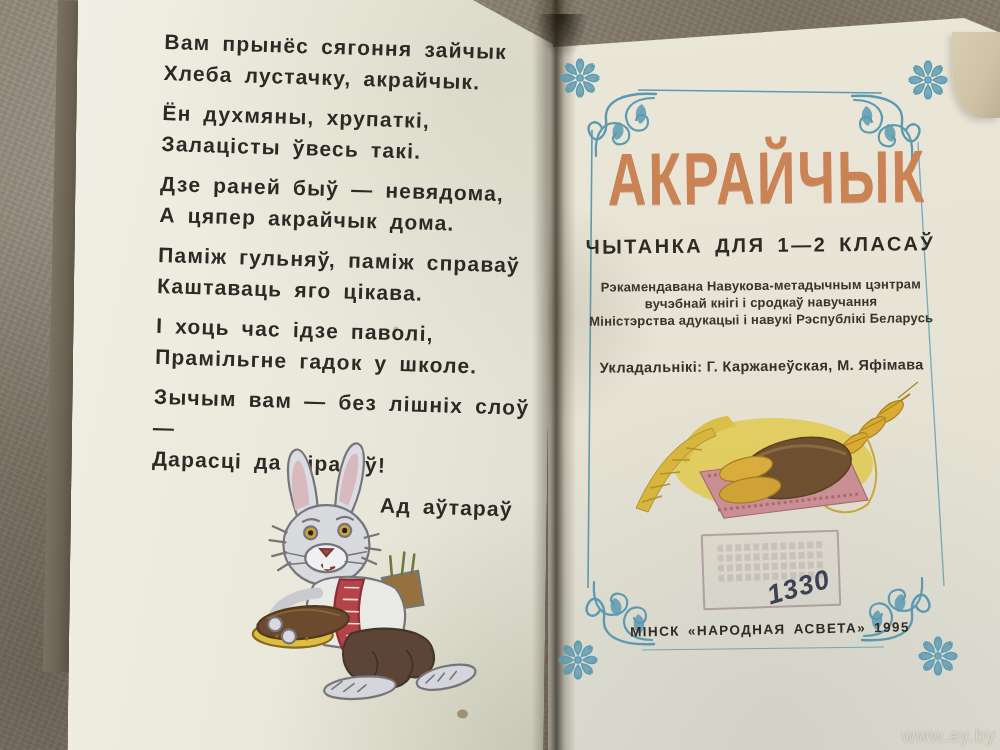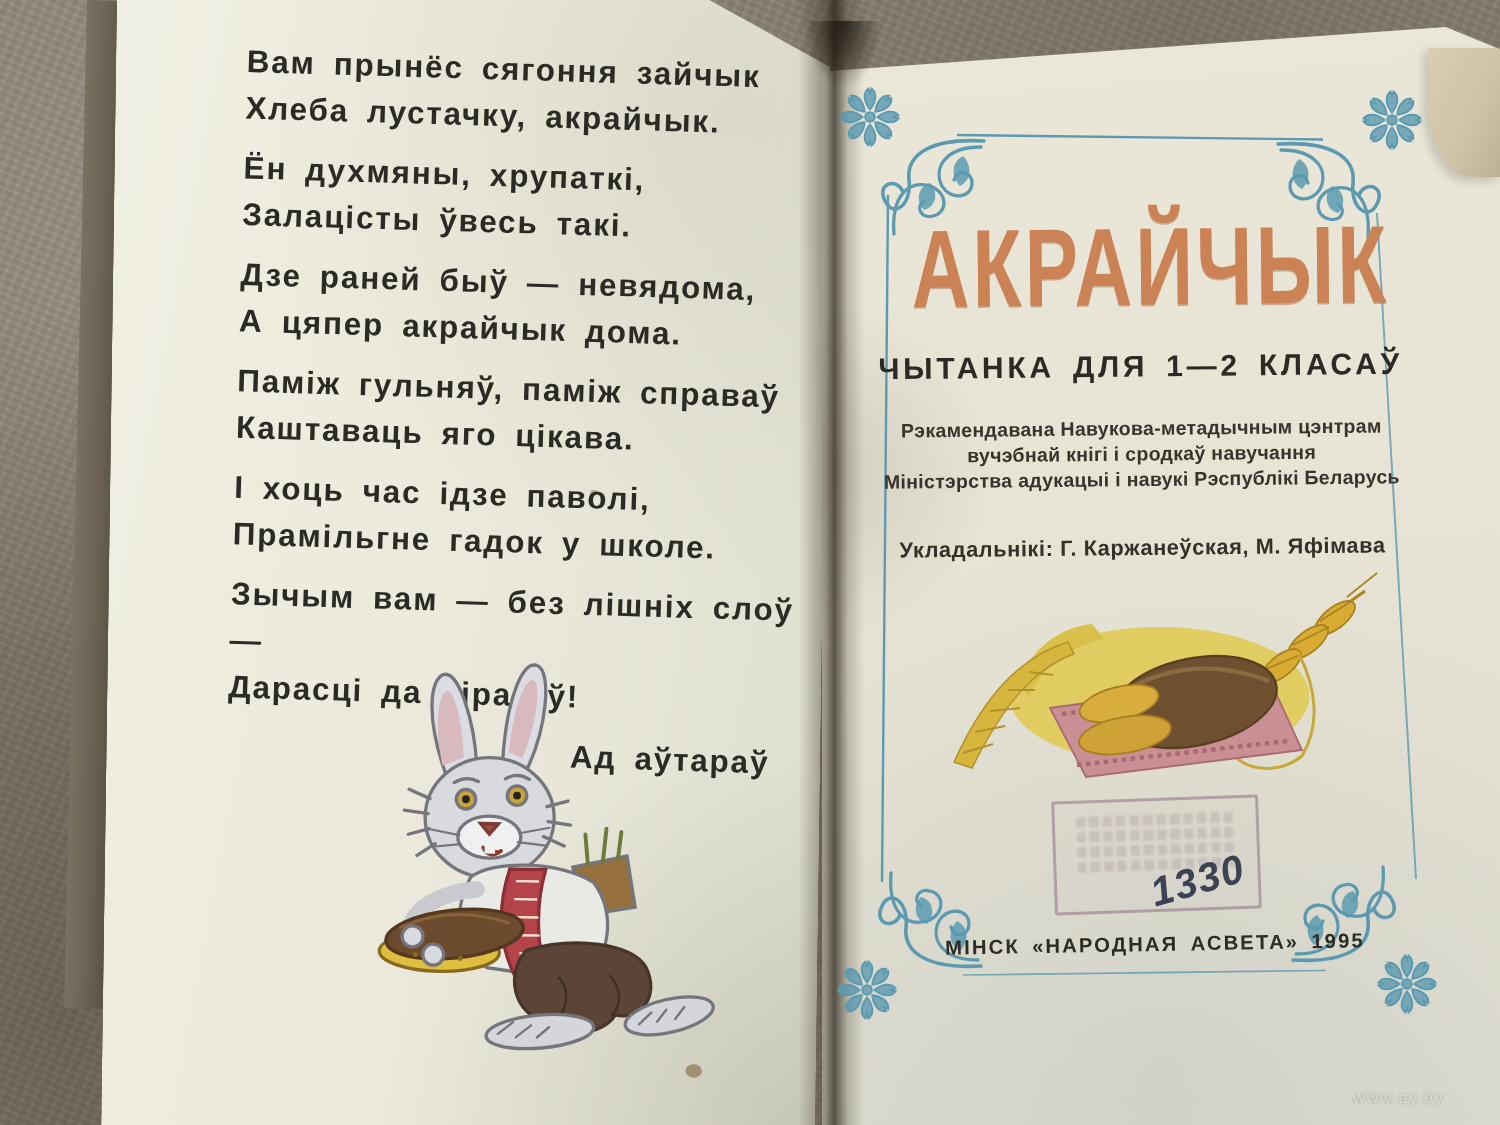--- a/index.html
+++ b/index.html
@@ -111,21 +111,21 @@
   .stamp-lines div{
     height:7px;margin:3px 8px;border-radius:3px;
     background:repeating-linear-gradient(90deg,rgba(130,100,120,.55) 0 6px,transparent 6px 9px);
   }
   .stamp-number{
     position:absolute;right:8px;bottom:2px;
     font-size:27px;font-weight:bold;font-style:italic;color:#3c4254;
     transform:rotate(-14deg);letter-spacing:1px;
   }
   .watermark{
-    position:absolute;left:902px;top:726px;font-size:11px;letter-spacing:1px;
+    position:absolute;left:902px;top:726px;font-size:18px;letter-spacing:1px;
     color:rgba(248,245,235,.55);text-shadow:0 0 2px rgba(120,110,95,.6);
   }
   .stain{position:absolute;border-radius:50%;}
   svg{display:block;}
 </style>
 </head>
 <body>
 
 <div class="photo-bg"></div>
 <div class="book-edge-left"></div>

